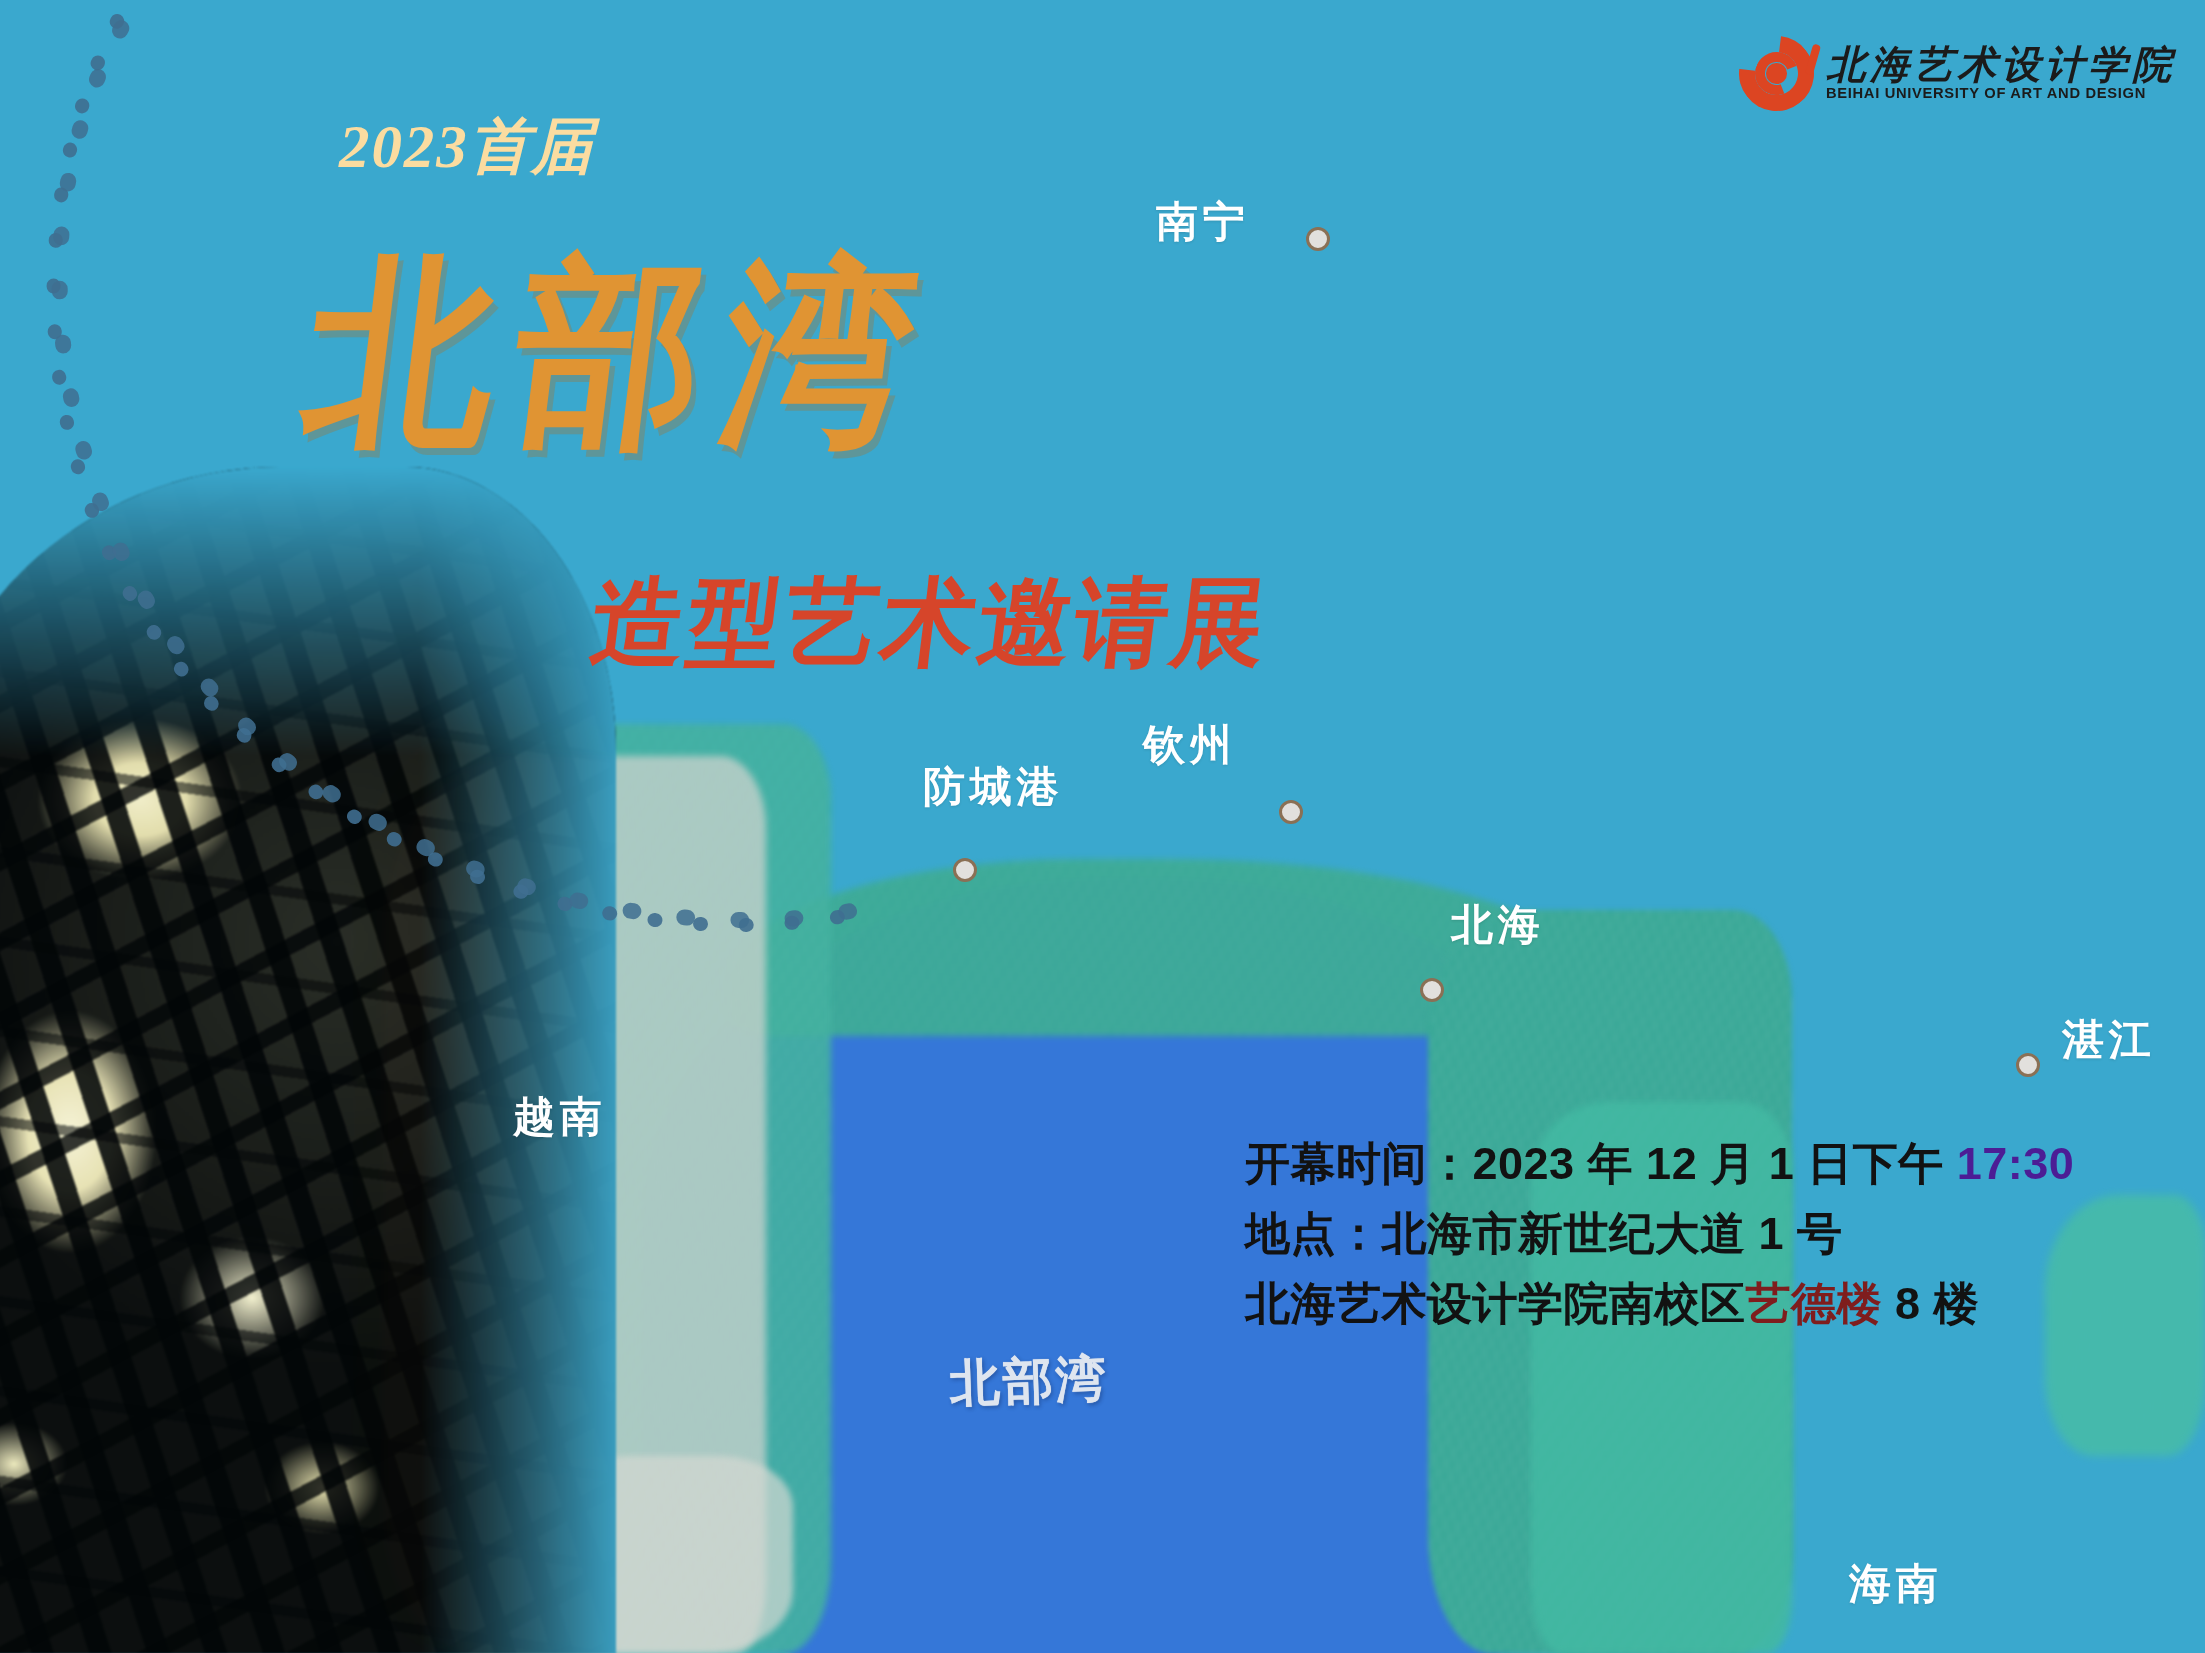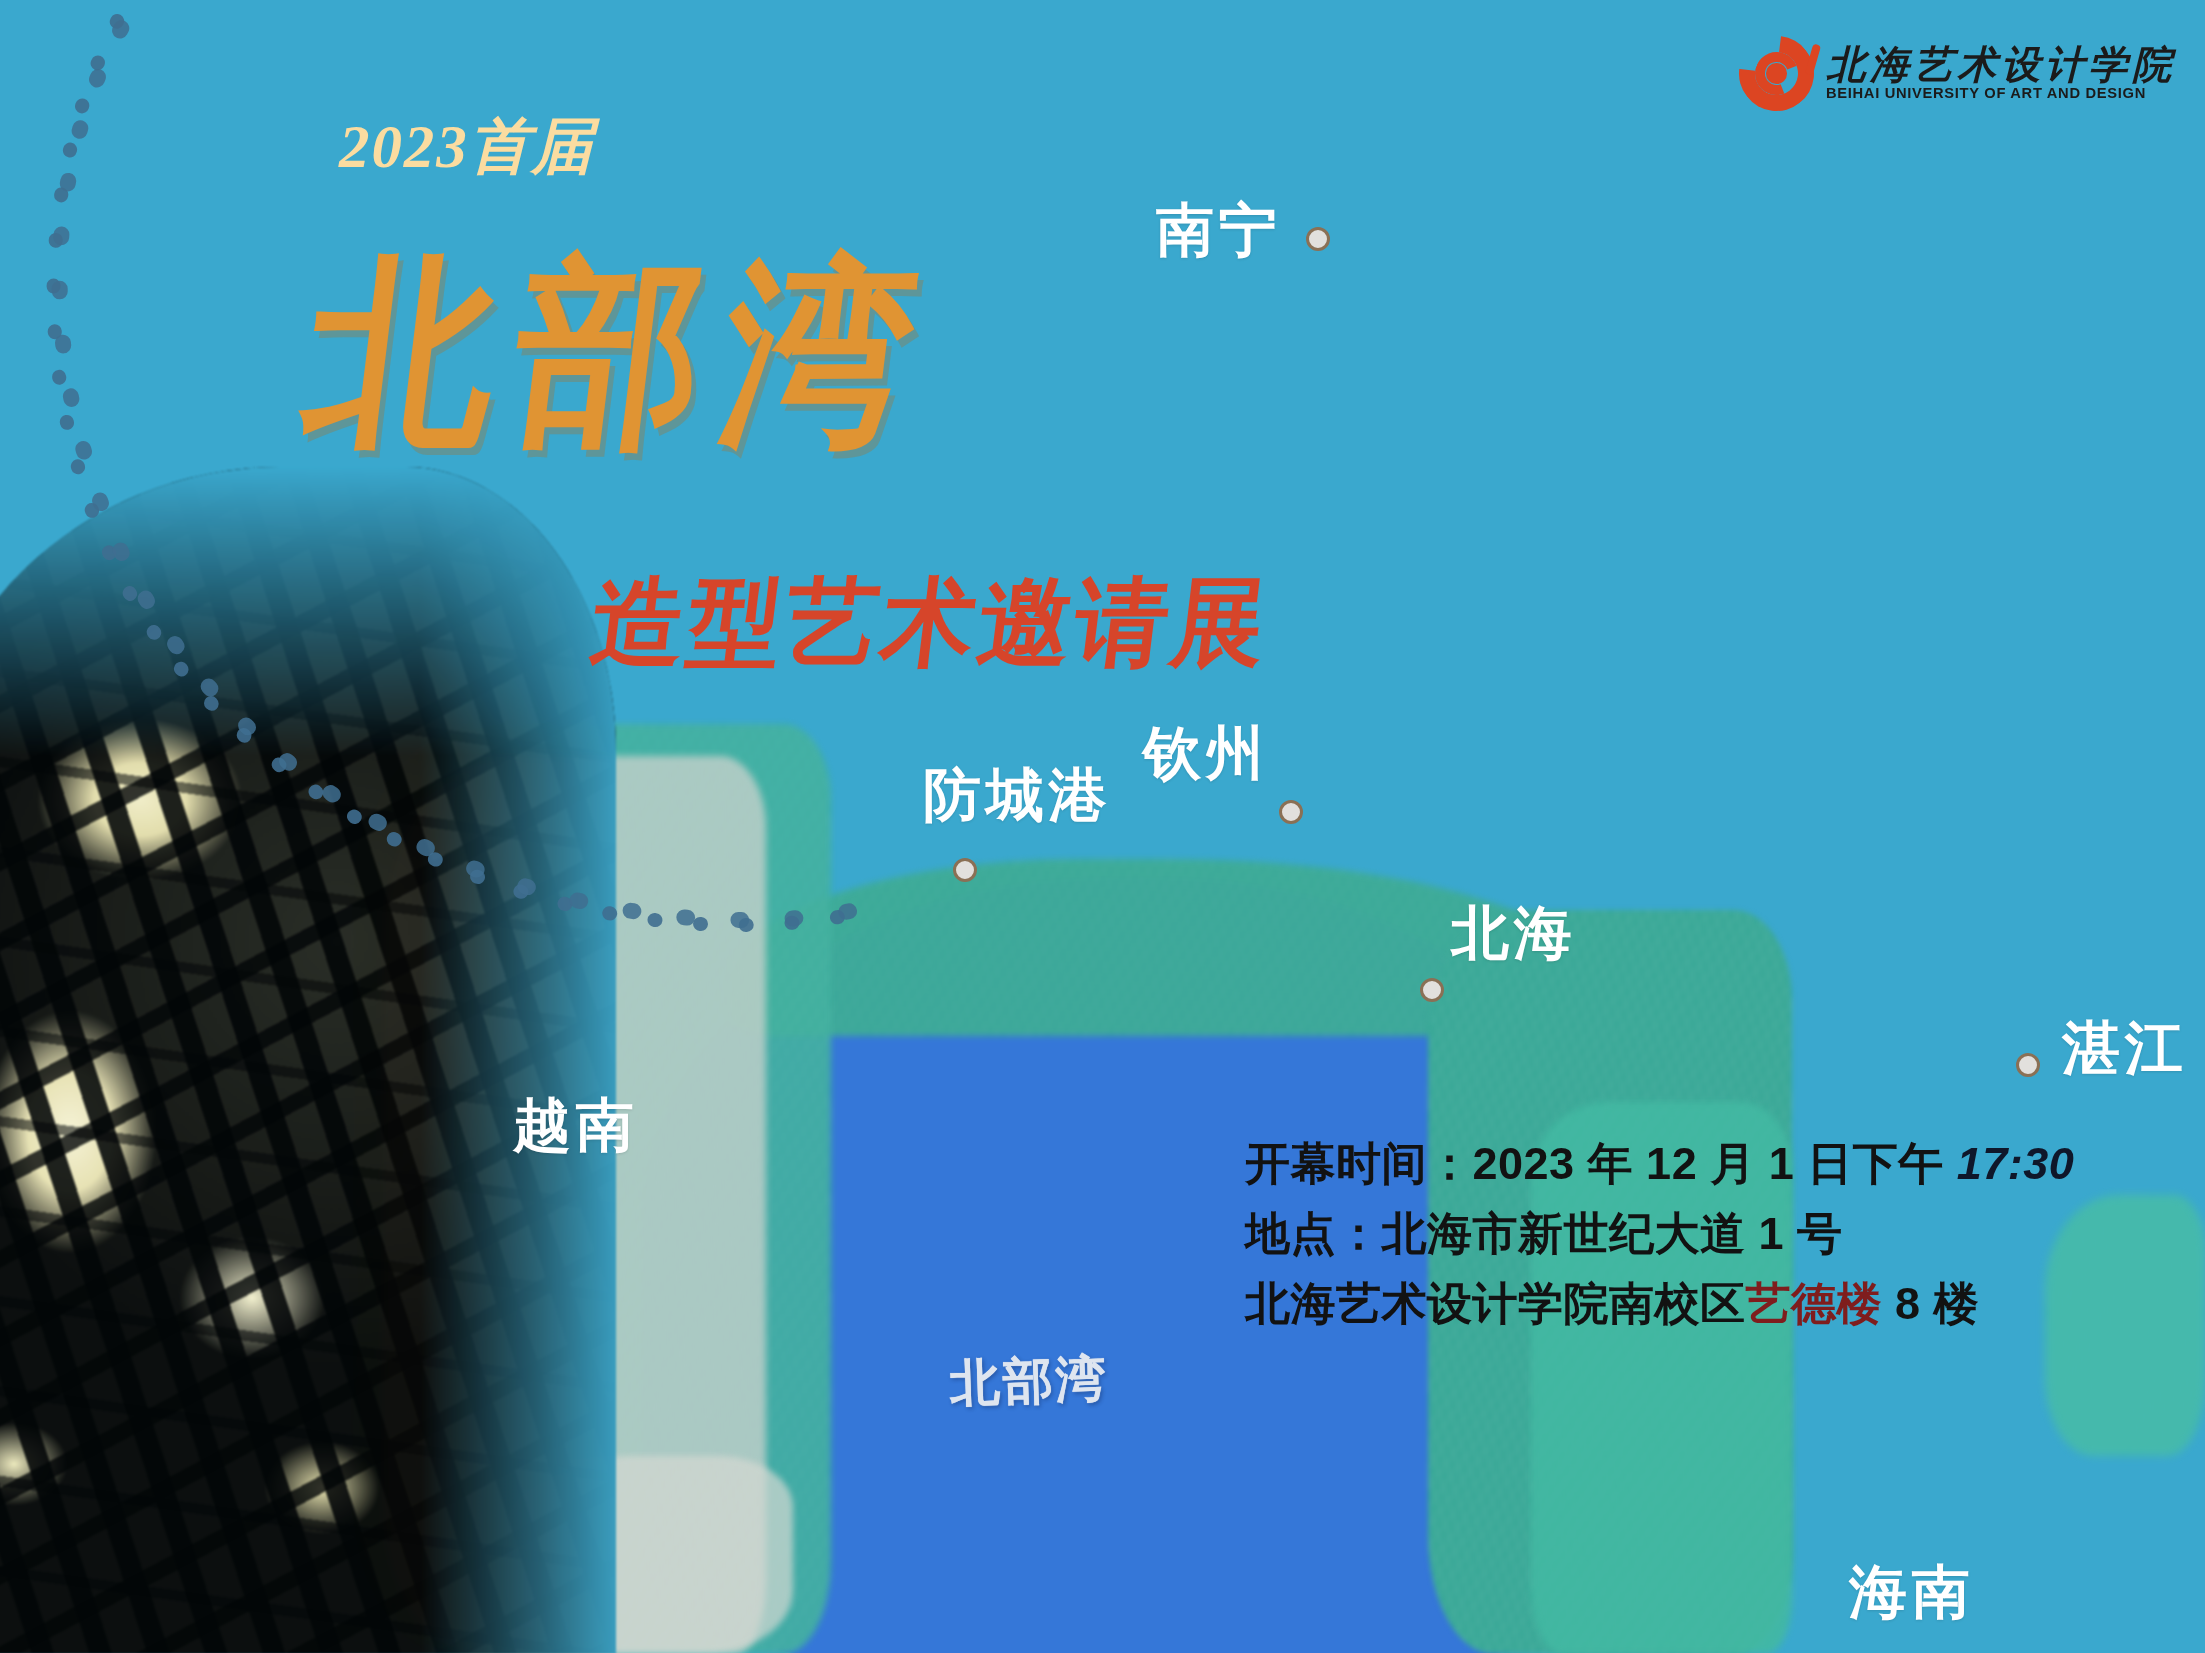--- a/index.html
+++ b/index.html
@@ -262,21 +262,21 @@
     white-space:nowrap;
     transform: skewX(-7deg) scaleY(1.04);
     transform-origin:left top;
   }
 
   
   .map-label{
     position:absolute;
     color:#FFFFFF;
     font-weight:bold;
-    font-size:58px;
+    font-size:42px;
     line-height:1;
     letter-spacing:4.7px;
     white-space:nowrap;
     text-shadow:0 0.9px 2.8px rgba(0,0,0,.12);
   }
   .map-dot{
     position:absolute;
     width:24px;height:24px;
     border-radius:50%;
     background:#E2E0DD;
@@ -305,21 +305,21 @@
   }
   .info-line{
     font-family:"Liberation Sans","DejaVu Sans",sans-serif;
     font-weight:bold;
     font-size:45px;
     line-height:1.12;
     color:#121212;
     white-space:nowrap;
     letter-spacing:0.5px;
   }
-  .hl-time{color:#0f172a;font-style:italic;}
+  .hl-time{color:#4c1d95;}
   .hl-building{color:#7f1d1d;}
 </style>
 </head>
 <body>
 
 <div id="poster">
 
   <div class="map-layer">
     <div class="gulf-water"></div>
     <div class="gulf-water2"></div>

